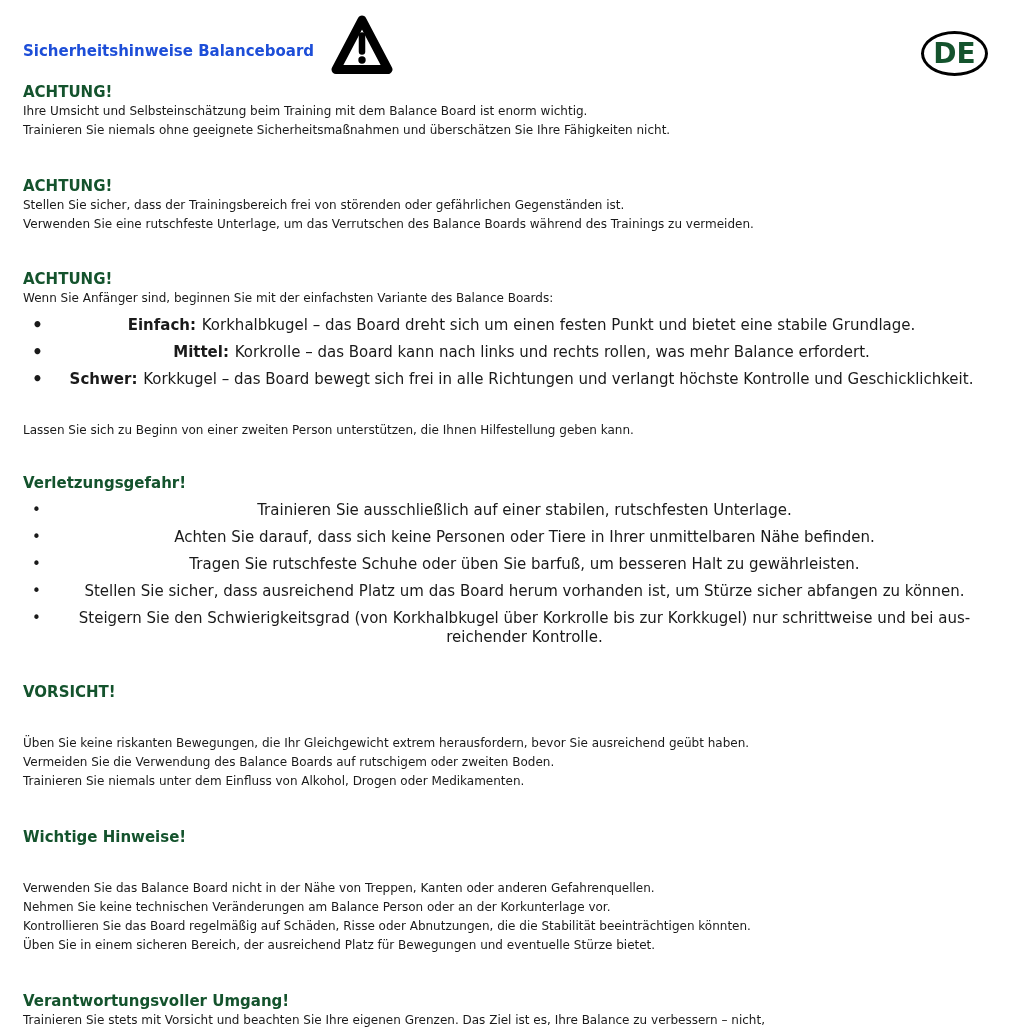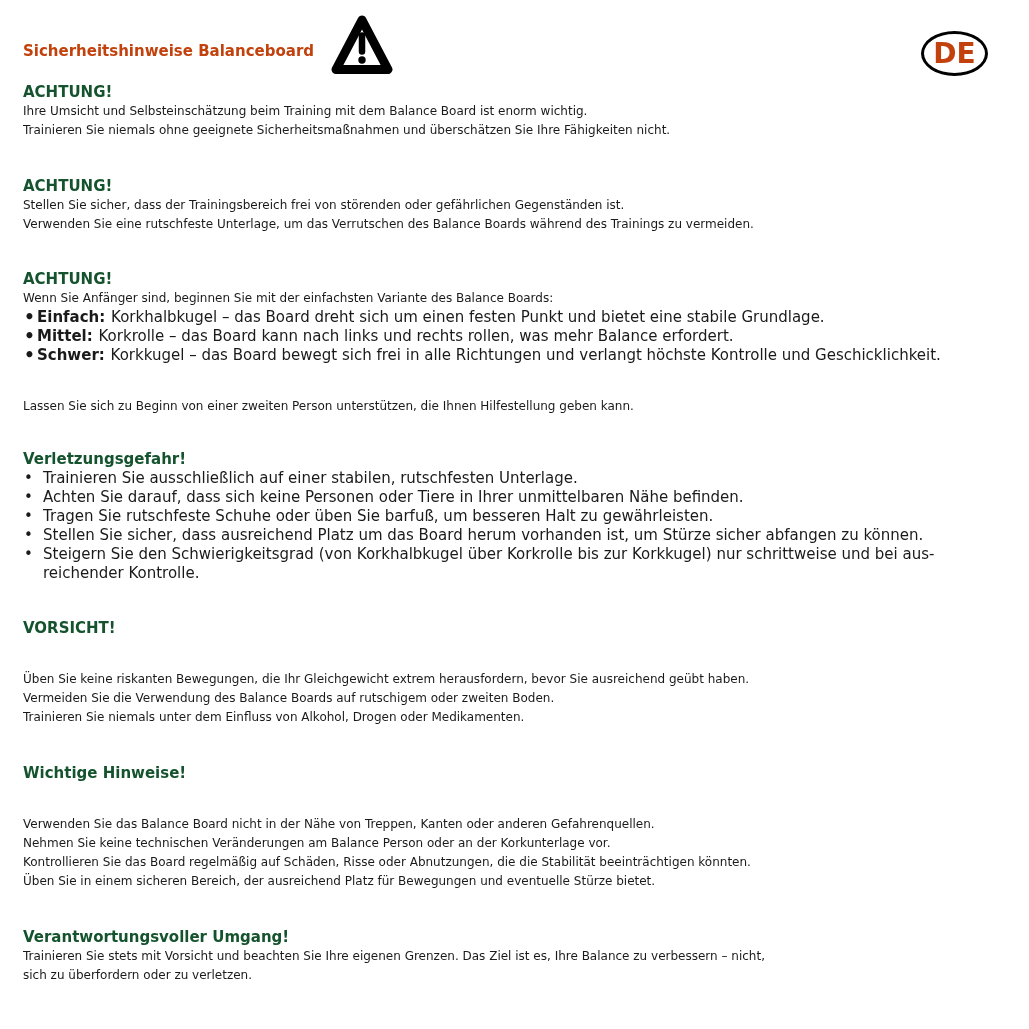--- a/index.html
+++ b/index.html
@@ -24,21 +24,21 @@
 
   
   .page-title {
     position: absolute;
     left: 23px;
     top: 44px;
     margin: 0;
     font-size: 15px;
     line-height: 15px;
     font-weight: bold;
-    color: #c2410c;
+    color: #1d4ed8;
     white-space: nowrap;
   }
   .warning-triangle {
     position: absolute;
     left: 331px;
     top: 13px;
   }
   .lang-badge {
     position: absolute;
     left: 921px;
@@ -50,21 +50,21 @@
     border-radius: 50%;
     display: flex;
     align-items: center;
     justify-content: center;
     background: #ffffff;
   }
   .lang-badge span {
     font-size: 28px;
     line-height: 28px;
     font-weight: bold;
-    color: #c2410c;
+    color: #14532d;
     letter-spacing: 0px;
   }
 
   
   .content {
     position: absolute;
     left: 23px;
     top: 83px;
     right: 23px;
     font-size: 15px;
@@ -91,23 +91,24 @@
   .gap17 { margin-top: 17px; }
   .prewrap { white-space: pre-line; }
 
   ul.bullets {
     list-style: none;
     margin: 0;
     padding: 0;
   }
   ul.bullets li {
     position: relative;
-    margin: 0;
+    margin: 8px;
     padding-left: 20px;
     line-height: 19px;
+    text-align: center;
   }
   ul.bullets li::before {
     content: "\2022";
     position: absolute;
     left: 1px;
     top: 0;
     line-height: 19px;
   }
   ul.bullets.big-dots li { padding-left: 14px; }
   ul.bullets.big-dots li::before {

